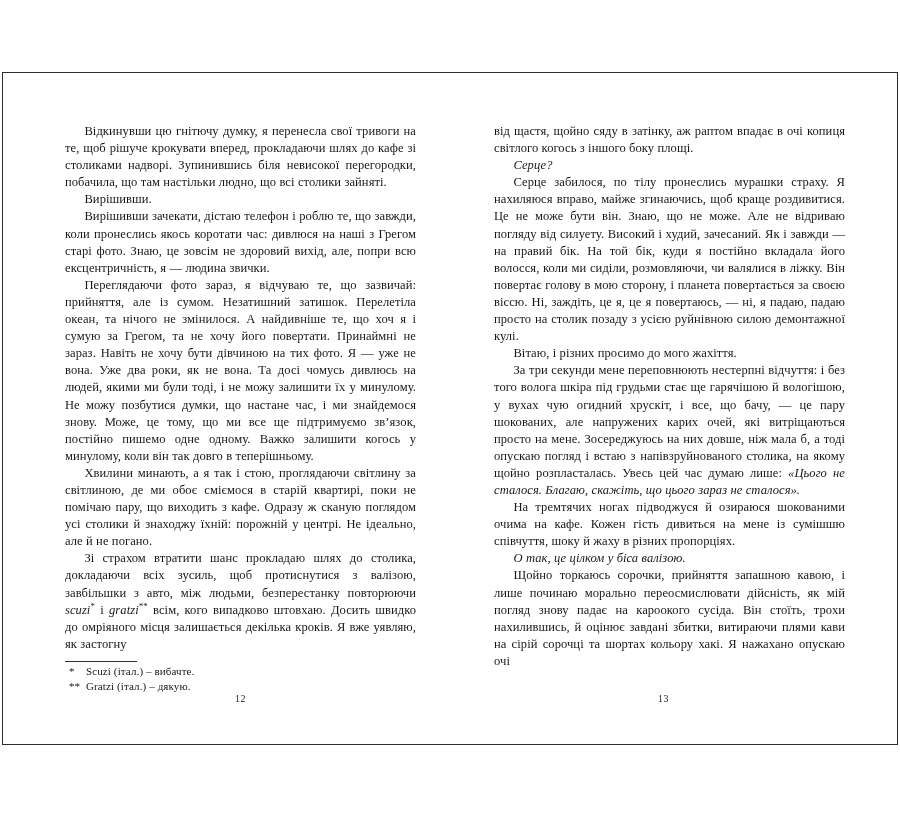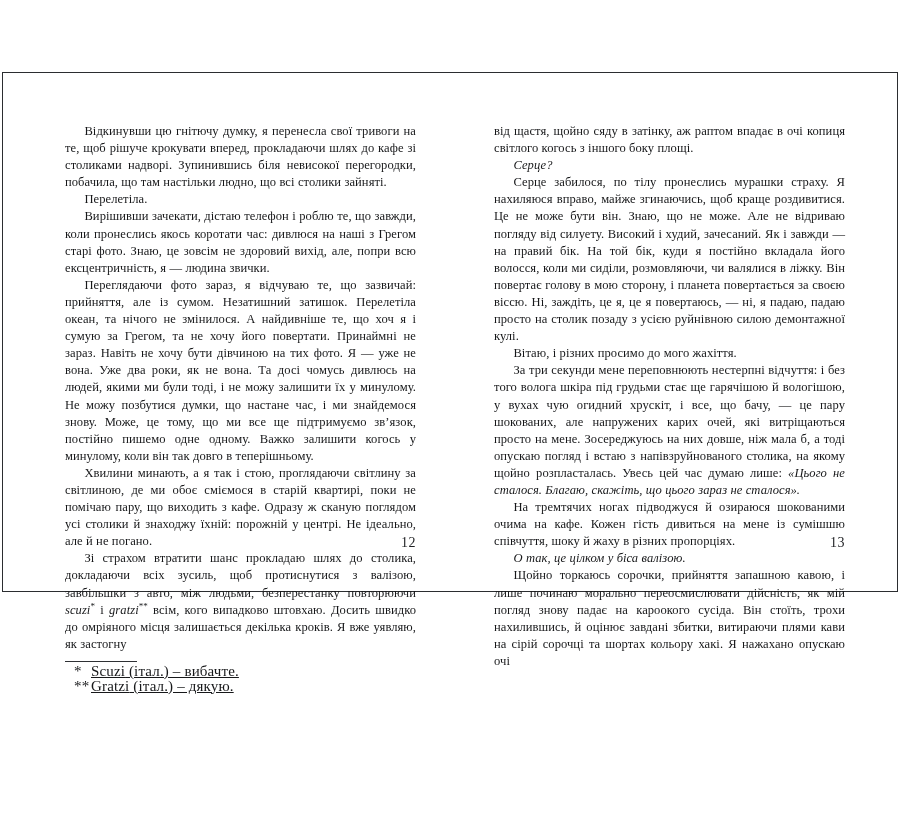--- a/index.html
+++ b/index.html
@@ -14,21 +14,21 @@
     color: #17181a;
     position: relative;
     overflow: hidden;
   }
 
   #book-frame {
     position: absolute;
     left: 2px;
     top: 72px;
     width: 896px;
-    height: 520px;
+    height: 673px;
     border: 1px solid #2b2d30;
     box-sizing: border-box;
     background: #ffffff;
   }
 
   #spread {
     position: absolute;
     inset: 0;
     display: flex;
     flex-direction: row;
@@ -71,41 +71,40 @@
     border-top: 1px solid #2e3034;
     margin: 8px 0 3px 0;
   }
 
   .footnotes {
     margin: 0;
     padding: 0;
   }
 
   .fn {
-    font-size: 15px;
+    font-size: 11px;
     line-height: 13.6px;
-    margin: 0 0 1px 9px;
+    margin: 0 0 1px 4px;
     white-space: nowrap;
     letter-spacing: 0.01em;
-    text-decoration: underline;
   }
   .fn .fn-mark {
     display: inline-block;
     width: 17px;
     vertical-align: baseline;
   }
   .fn .fn-latin { font-style: normal; }
 
   .folio {
     position: absolute;
     bottom: 40px;
     left: 0;
     right: 0;
-    text-align: right;
-    font-size: 14px;
+    text-align: center;
+    font-size: 10px;
     letter-spacing: 0.04em;
     color: #1d1f22;
   }
   .page-left  .folio { left: 62px; right: 34px; }
   .page-right .folio { left: 32px; right: 52px; }
 
   .sup {
     font-size: 0.72em;
     vertical-align: super;
     line-height: 0;
@@ -113,21 +112,21 @@
 </style>
 </head>
 <body>
 
 <div id="book-frame">
   <div id="spread">
 
     <div class="page page-left">
       <div class="text-col">
         <p class="para">Відкинувши цю гнітючу думку, я перенесла свої тривоги на те, щоб рішуче крокувати вперед, прокладаючи шлях до кафе зі столиками надворі. Зупинившись біля невисокої перегородки, побачила, що там настільки людно, що всі столики зайняті.</p>
-        <p class="para">Перелетіла.</p>
+        <p class="para">Вирішивши.</p>
         <p class="para">Вирішивши зачекати, дістаю телефон і роблю те, що завжди, коли пронеслись якось коротати час: дивлюся на наші з Грегом старі фото. Знаю, це зовсім не здоровий вихід, але, попри всю ексцентричність, я — людина звички.</p>
         <p class="para">Переглядаючи фото зараз, я відчуваю те, що зазвичай: прийняття, але із сумом. Незатишний затишок. Перелетіла океан, та нічого не змінилося. А найдивніше те, що хоч я і сумую за Грегом, та не хочу його повертати. Принаймні не зараз. Навіть не хочу бути дівчиною на тих фото. Я — уже не вона. Уже два роки, як не вона. Та досі чомусь дивлюсь на людей, якими ми були тоді, і не можу залишити їх у минулому. Не можу позбутися думки, що настане час, і ми знайдемося знову. Може, це тому, що ми все ще підтримуємо зв’язок, постійно пишемо одне одному. Важко залишити когось у минулому, коли він так довго в теперішньому.</p>
         <p class="para">Хвилини минають, а я так і стою, проглядаючи світлину за світлиною, де ми обоє сміємося в старій квартирі, поки не помічаю пару, що виходить з кафе. Одразу ж сканую поглядом усі столики й знаходжу їхній: порожній у центрі. Не ідеально, але й не погано.</p>
         <p class="para"><span>Зі страхом втратити шанс прокладаю шлях до столика, докладаючи всіх зусиль, щоб протиснутися з валізою, завбільшки з авто, між людьми, безперестанку повторюючи </span><em>scuzi</em><span class="sup">*</span><span> і </span><em>gratzi</em><span class="sup">**</span><span> всім, кого випадково штовхаю. Досить швидко до омріяного місця залишається декілька кроків. Я вже уявляю, як застогну</span></p>
 
         <div class="fn-sep"></div>
 
         <div class="footnotes">
           <div class="fn"><span class="fn-mark">*</span><span class="fn-latin">Scuzi</span><span> (італ.) – вибачте.</span></div>
           <div class="fn"><span class="fn-mark">**</span><span class="fn-latin">Gratzi</span><span> (італ.) – дякую.</span></div>

